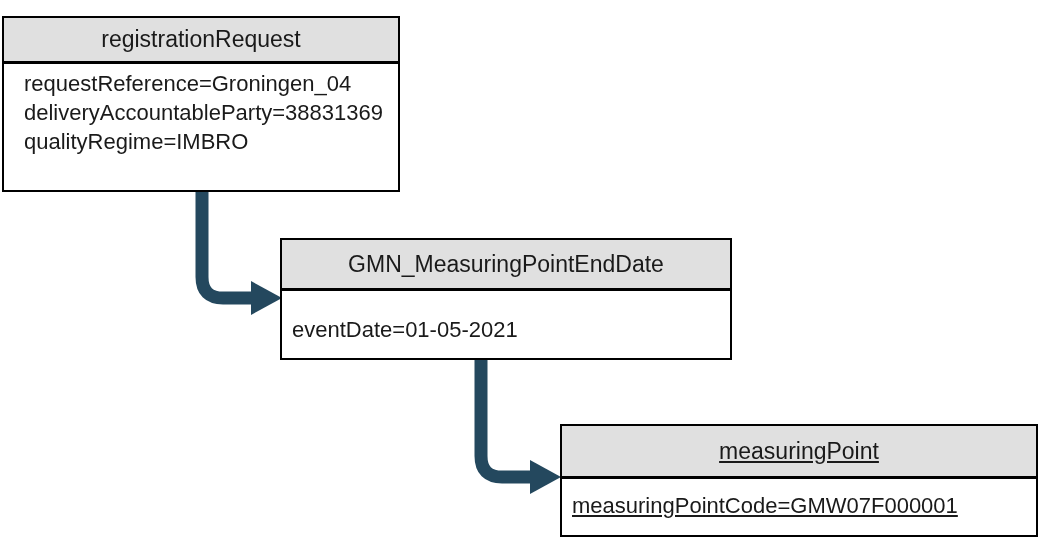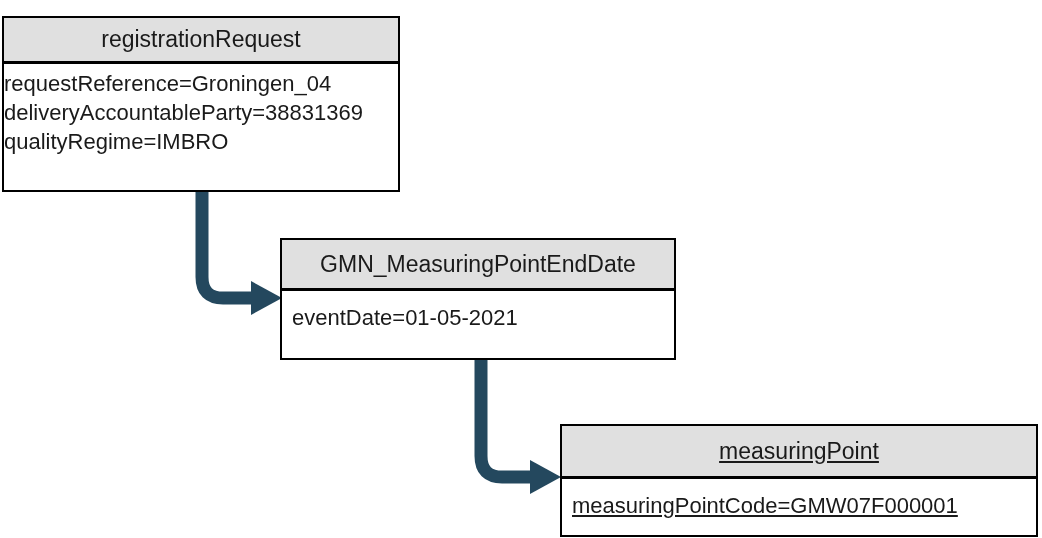--- a/index.html
+++ b/index.html
@@ -45,25 +45,25 @@
   }
   .attr {
     white-space: nowrap;
     overflow: hidden;
     font-size: 22px;
     line-height: 29px;
   }
   
   #node-1 { left: 2px; top: 16px; width: 398px; height: 176px; }
   #node-1 .node-header { height: 46px; }
-  #node-1 .node-body { padding: 5px 0 0 0; height: 125px; }
+  #node-1 .node-body { padding: 5px 0 0 20px; height: 125px; }
   
-  #node-2 { left: 280px; top: 238px; width: 396px; height: 122px; }
+  #node-2 { left: 280px; top: 238px; width: 452px; height: 122px; }
   #node-2 .node-header { height: 51px; }
-  #node-2 .node-body { padding: 12px 0 0 10px; height: 64px; }
+  #node-2 .node-body { padding: 24px 0 0 10px; height: 64px; }
   
   #node-3 { left: 560px; top: 424px; width: 478px; height: 113px; text-decoration: underline; }
   #node-3 .node-header { height: 53px; }
   #node-3 .node-body { padding: 0 16px 0 10px; height: 53px; display: flex; align-items: center; }
   .connectors {
     position: absolute;
     left: 0; top: 0;
     width: 1042px;
     height: 538px;
     pointer-events: none;

